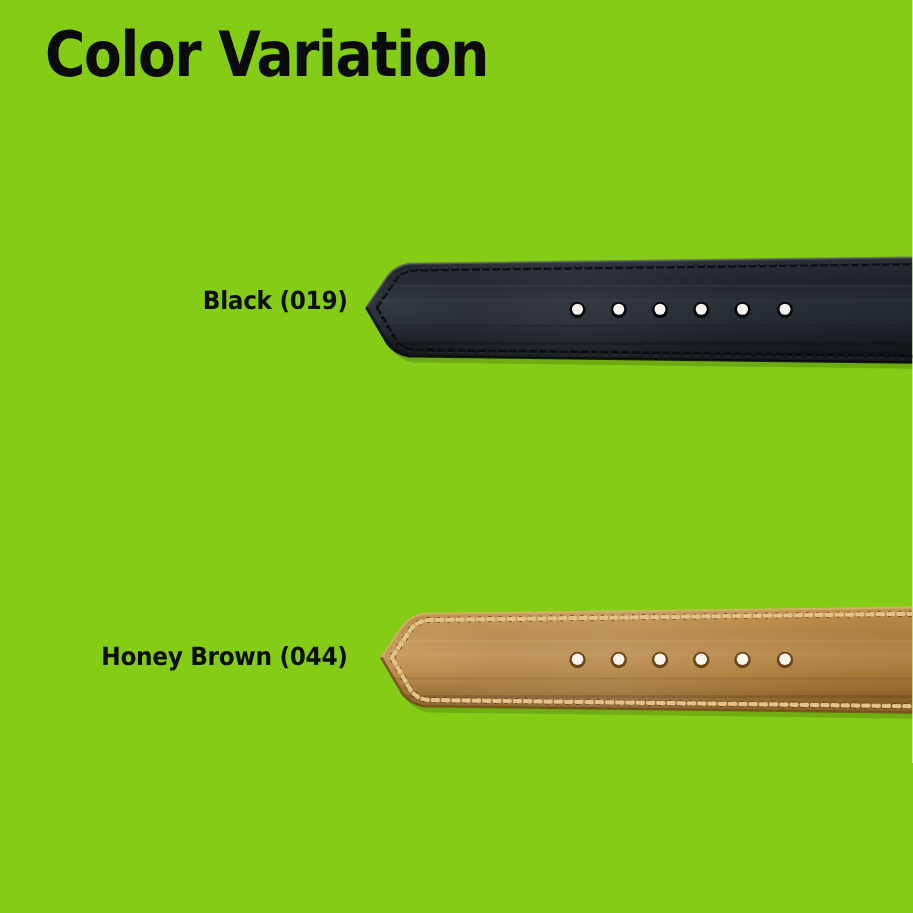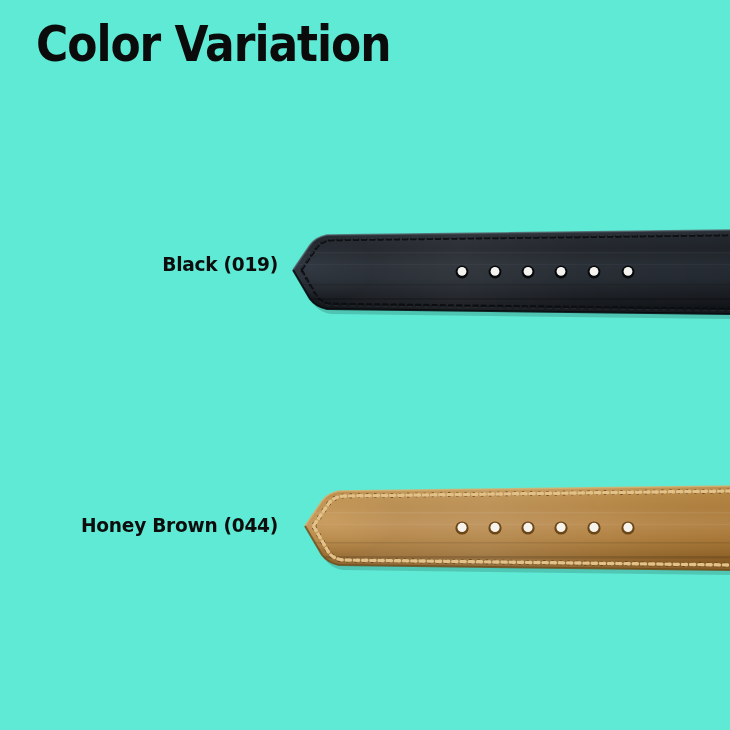--- a/index.html
+++ b/index.html
@@ -14,21 +14,21 @@
     overflow: hidden;
     font-family: "Liberation Sans", sans-serif;
     -webkit-font-smoothing: antialiased;
   }
 
   #page {
     position: absolute;
     left: 0; top: 0;
     width: 730px;
     height: 730px;
-    background: #5eead4;
+    background: #84cc16;
   }
 
   
   .page-title {
     position: absolute;
     left: 36px;
     top: 14px;
     font-family: "DejaVu Sans", sans-serif;
     font-size: 50px;
     font-weight: 700;
@@ -39,21 +39,21 @@
     transform: scaleX(0.88);
     transform-origin: left center;
   }
 
   
   .color-row {
     position: absolute;
     left: 0;
     width: 730px;
   }
-  #row-black  { top: 212px; height: 120px; text-decoration: underline; }
+  #row-black  { top: 188px; height: 120px; text-decoration: underline; }
   #row-honey  { top: 468px; height: 120px; }
 
   .swatch-label {
     position: absolute;
     left: 0;
     width: 278px;
     text-align: right;
     font-family: "DejaVu Sans", sans-serif;
     font-size: 20px;
     font-weight: 600;

